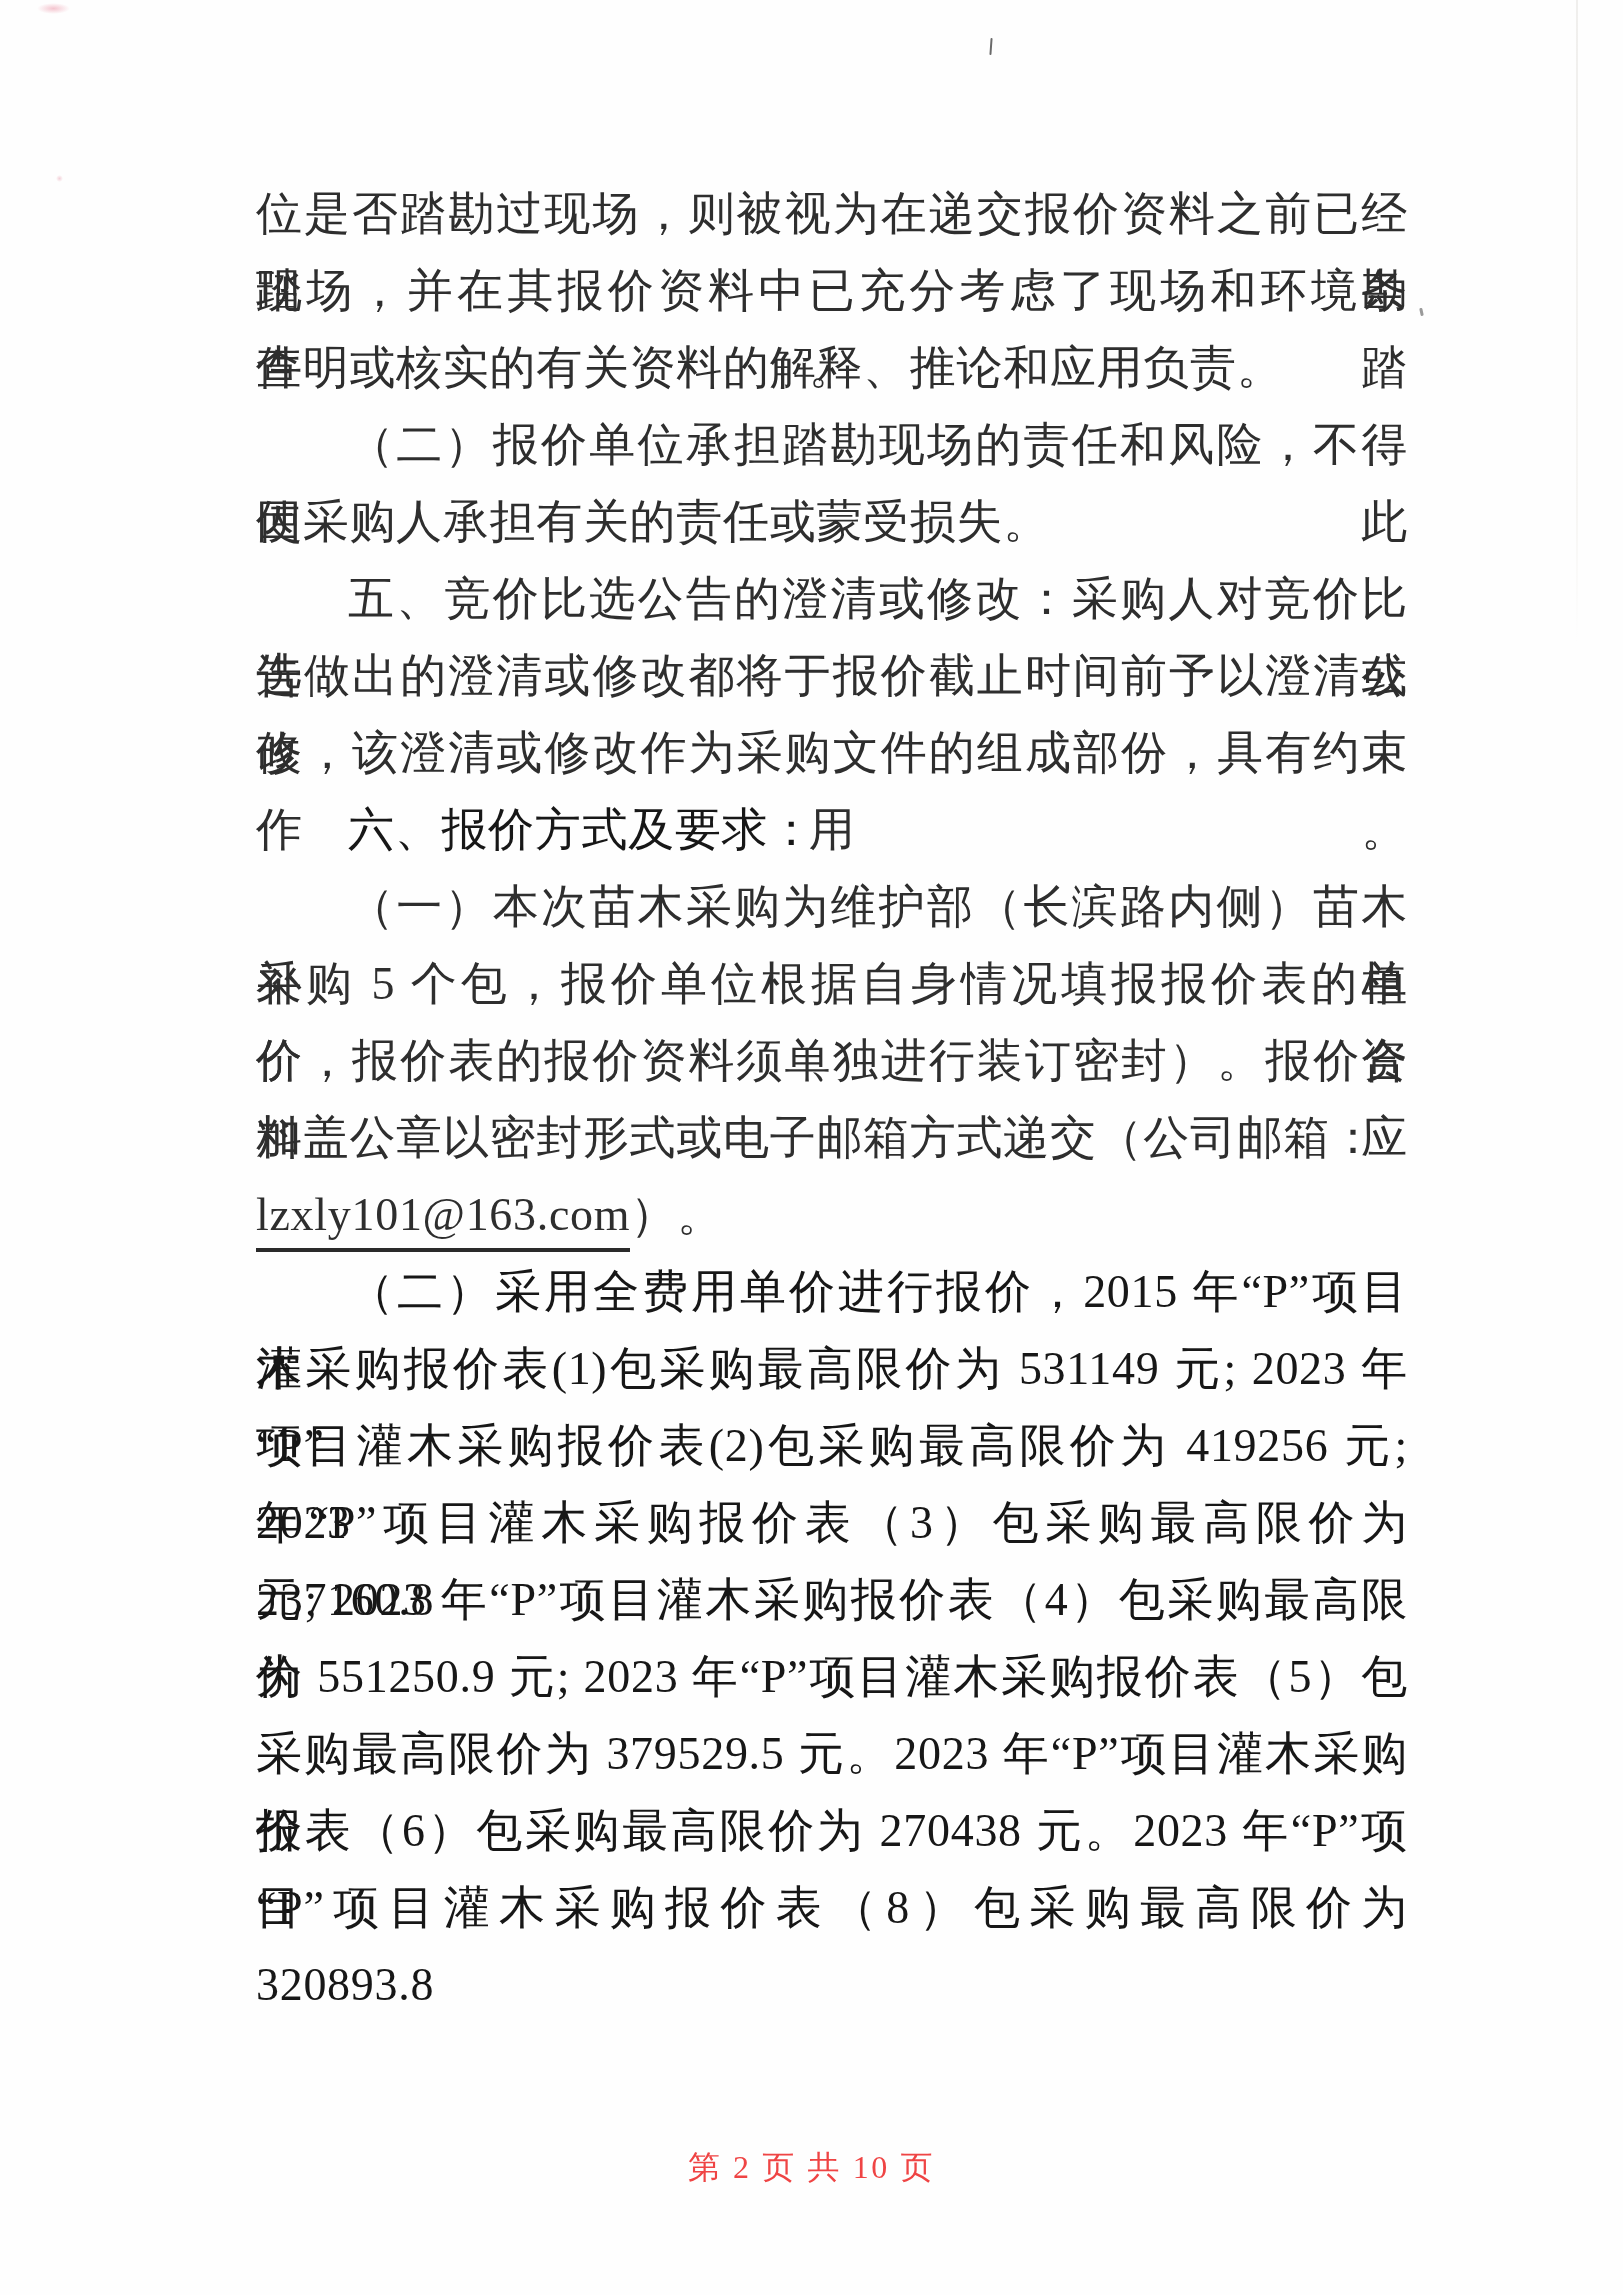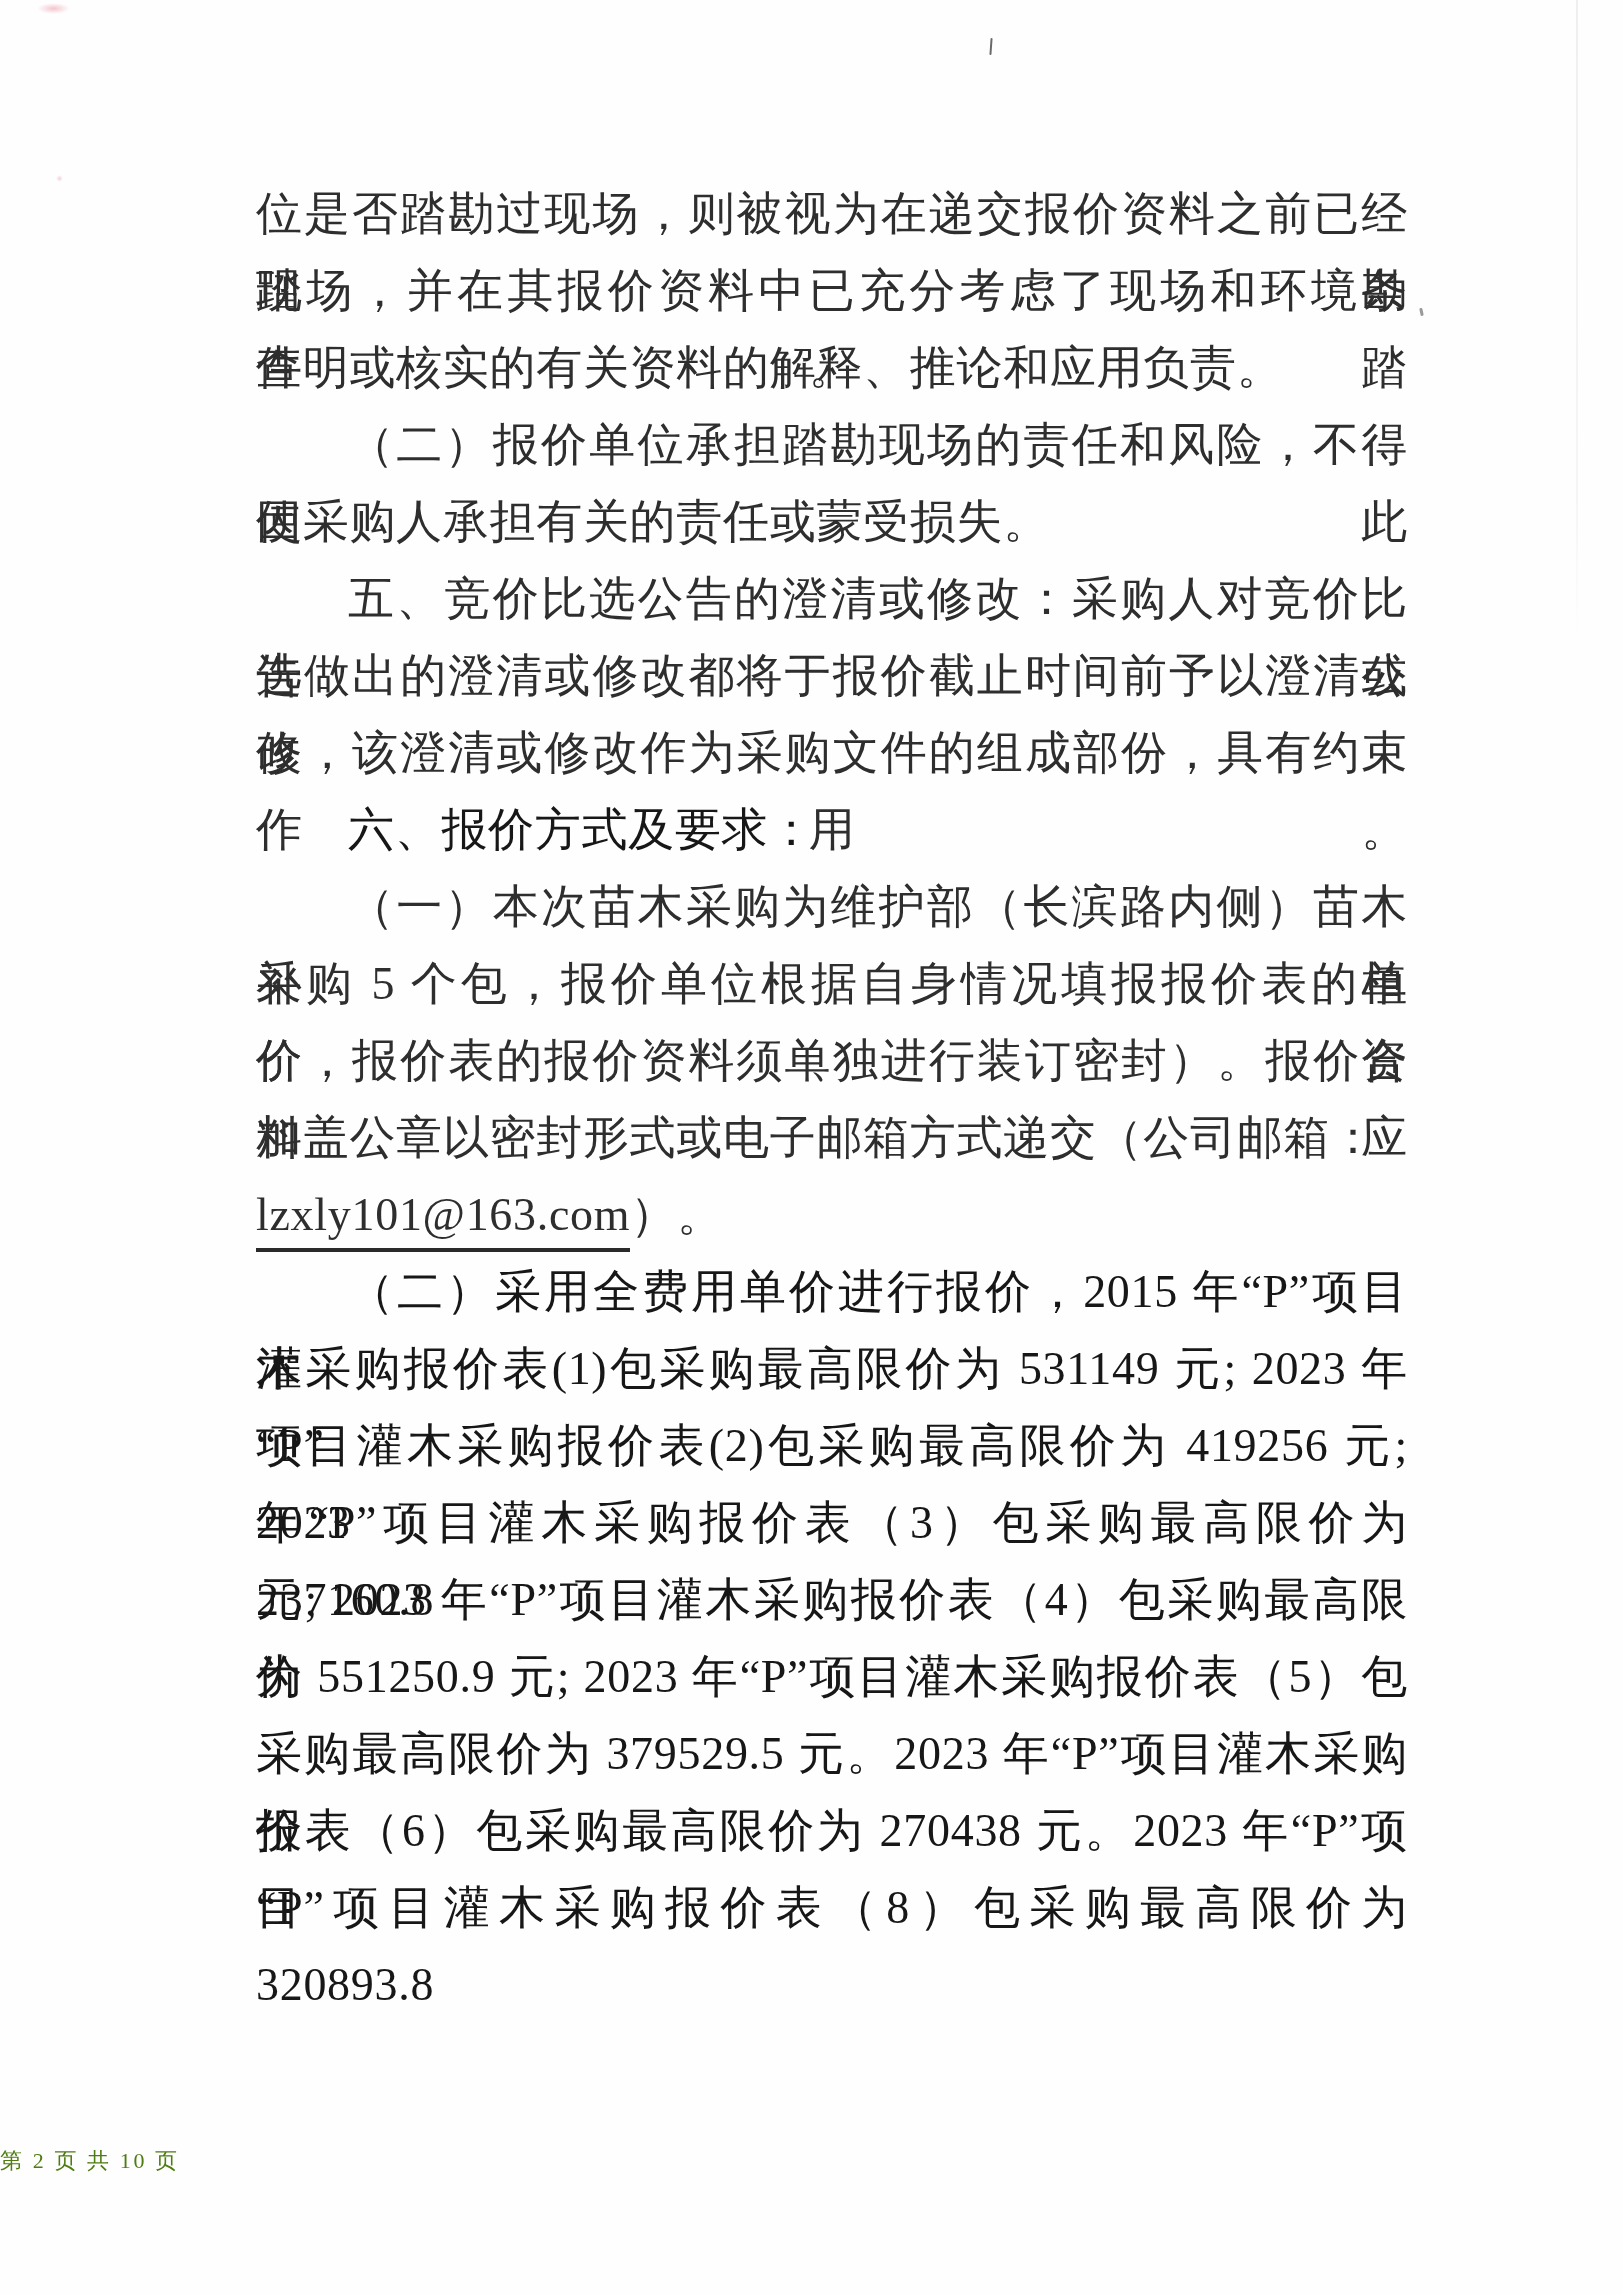--- a/index.html
+++ b/index.html
@@ -33,24 +33,24 @@
   .line.ind{ text-indent:92px; }
   .line.b{ font-weight:400; color:#171717; }
   .email-underline{
     border-bottom:4.6px solid #2a2a2a;
     padding-bottom:8px;
   }
   .footer{
     position:absolute;
     top:2146px;
     left:0;width:100%;
-    text-align:left;
-    font-size:22px;
+    text-align:center;
+    font-size:32px;
     letter-spacing:2.6px;
-    color:#4d7c0f;
+    color:#ef4444;
     font-family:"Liberation Serif","DejaVu Serif",serif;
   }
   
   .red-smudge{
     position:absolute;left:37px;top:2.6px;width:33px;height:11.8px;
     background:radial-gradient(ellipse at center,rgba(236,150,168,.55),rgba(236,150,168,0) 70%);
     border-radius:50%;
   }
   .red-dot{
     position:absolute;left:56px;top:175px;width:6.5px;height:6.5px;

